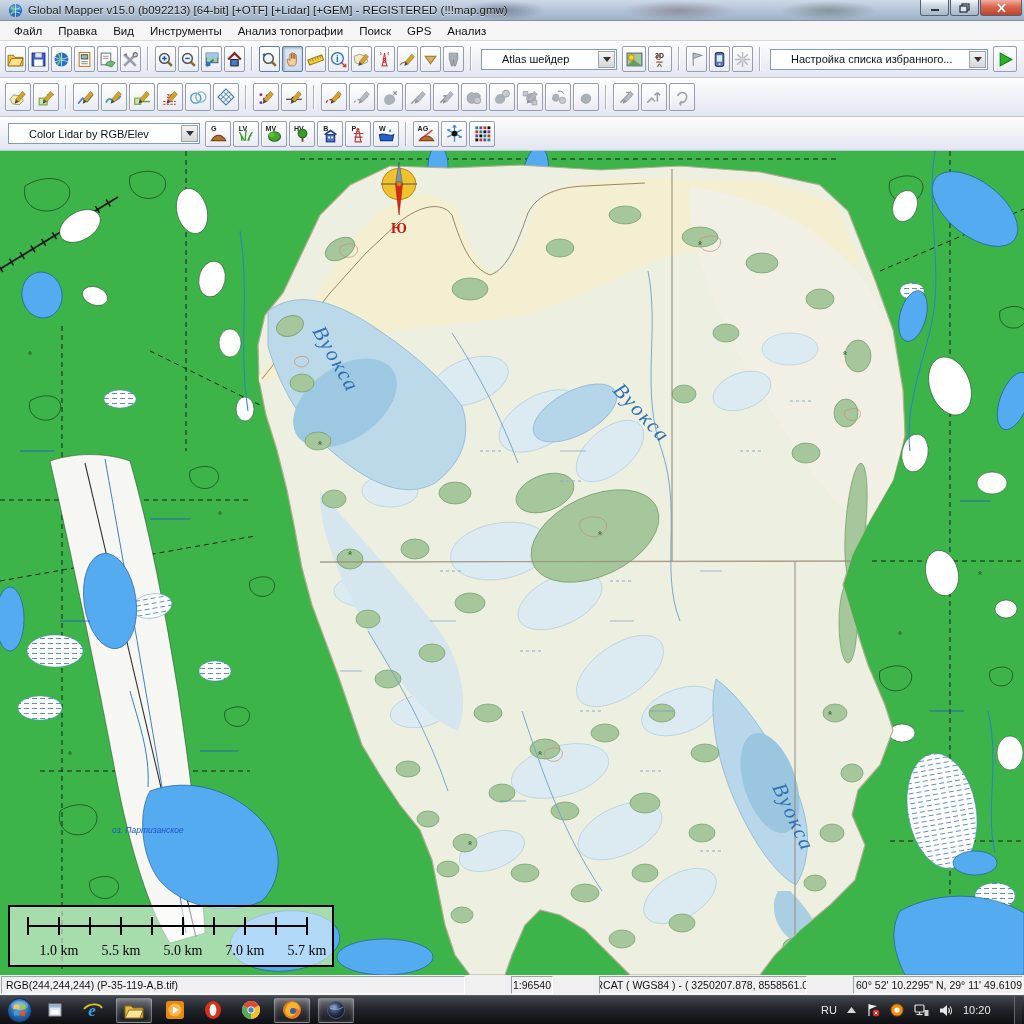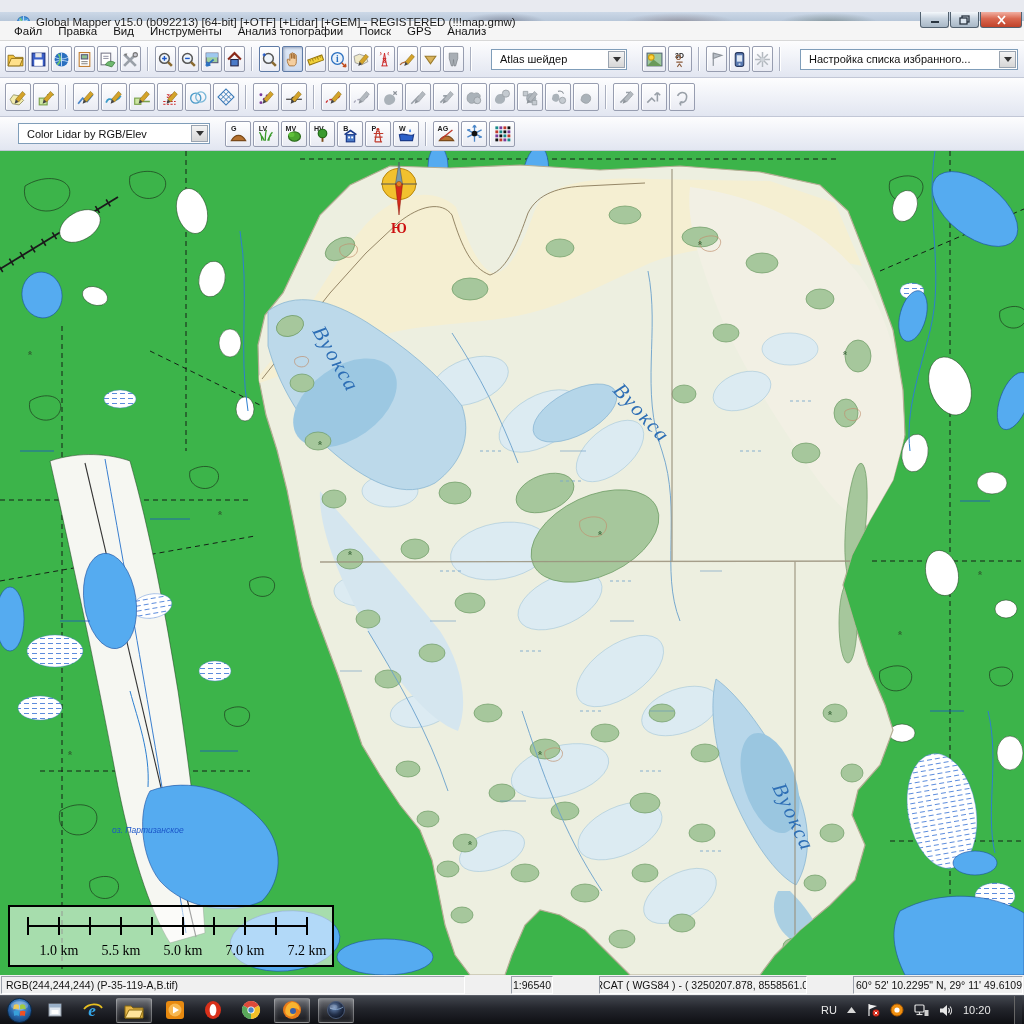--- a/index.html
+++ b/index.html
@@ -3,21 +3,21 @@
 <meta charset="utf-8">
 <style>
   * { margin:0; padding:0; box-sizing:border-box; }
   html,body { width:1024px; height:1024px; overflow:hidden; background:#000; }
   body { font-family:"Liberation Sans", sans-serif; }
   .screen { position:relative; width:1024px; height:1024px; background:#e8eaf0; }
 
   
   .titlebar { position:absolute; top:0; left:0; width:1024px; height:21px;
     background:linear-gradient(#ccd8e7,#9fb2c8); border-bottom:1px solid #7d8fa0;
-    display:flex; align-items:center; padding-left:16px; overflow:hidden;margin-top:12px; }
+    display:flex; align-items:center; padding-left:8px; overflow:hidden; }
   .titlebar::after{content:"";position:absolute;right:120px;top:0;width:500px;height:21px;
     background:radial-gradient(ellipse 60px 14px at 20% 50%, rgba(30,30,50,.35), transparent 70%),
                radial-gradient(ellipse 80px 14px at 55% 50%, rgba(60,30,30,.3), transparent 70%),
                radial-gradient(ellipse 70px 14px at 85% 50%, rgba(20,40,20,.3), transparent 70%);}
   .apptitle { font-size:11.5px; color:#1a1a1a; margin-left:5px; text-shadow:0 1px 0 rgba(255,255,255,.6); white-space:nowrap; z-index:2;}
   .winbtns { position:absolute; right:2px; top:0; display:flex; z-index:3;}
   .wbtn { width:29px; height:16px; border:1px solid #52616f; border-top:none;
     background:linear-gradient(#f4f8fc,#c6d2de 45%,#a9b8c6); border-radius:0 0 3px 3px;
     display:flex; align-items:center; justify-content:center; margin-left:1px; }
   .wbtn.close { width:42px; background:linear-gradient(#f2b0a2,#d9674f 45%,#c0432a); }
@@ -36,21 +36,21 @@
   .tb3 { top:117px; height:34px; }
   .tbtn { width:21px; height:26px; background:linear-gradient(#ffffff,#e9ebf3);
     border:1px solid #979db0; border-radius:2px; display:flex; align-items:center; justify-content:center;
     margin:0 1px; flex:none; box-shadow:inset 1px 1px 0 #fff; }
   .tb2 .tbtn { width:26px; height:28px; }
   .tb3 .tbtn { width:26px; height:26px; }
   .tbtn.active { background:linear-gradient(#dfe9f7,#cfdcf0); border-color:#5f7ba6; box-shadow:inset 1px 1px 3px rgba(40,60,100,.4); }
   .tbtn.framed { border-color:#5f7ba6; }
   .tsep { width:0; height:24px; border-left:1px solid #aab0c0; border-right:1px solid #ffffff; margin:0 5px; flex:none; }
   .combo { height:21px; background:#fff; border:1px solid #7f9db9; display:flex; align-items:center;
-    font-size:11px; color:#111; padding-left:8px; margin:0 14px; flex:none; position:relative; overflow:hidden;}
+    font-size:11px; color:#111; padding-left:20px; margin:0 4px; flex:none; position:relative; overflow:hidden;}
   .combo .val { white-space:nowrap; overflow:hidden; flex:1; }
   .combo .drop { width:17px; height:17px; margin:1px; flex:none; margin-left:auto;
     background:linear-gradient(#f4f4f4,#d6d6d6); border:1px solid #9aa4b0; display:flex; align-items:center; justify-content:center; }
   .combo .drop svg{display:block;}
 
   
   .maparea { position:absolute; top:151px; left:0; width:1024px; height:824px; overflow:hidden; background:#3cb44a; }
   .maparea svg.mapsvg { display:block; }
   .scalebar { position:absolute; left:8px; top:754px; width:326px; height:62px;
     background:rgba(255,255,255,.55); border:2px solid #000; }
@@ -858,21 +858,21 @@
           <line x1="204" y1="10" x2="204" y2="28"></line>
             <line x1="235" y1="10" x2="235" y2="28"></line>
           <line x1="266" y1="10" x2="266" y2="28"></line>
             <line x1="297" y1="10" x2="297" y2="28"></line>
         </g>
       </svg>
       <span class="slabel" style="left:18px">1.0 km</span>
       <span class="slabel" style="left:80px">5.5 km</span>
       <span class="slabel" style="left:142px">5.0 km</span>
       <span class="slabel" style="left:204px">7.0 km</span>
-      <span class="slabel" style="left:266px">7.2 km</span>
+      <span class="slabel" style="left:266px">5.7 km</span>
     </div>
   </div>
 
   <div class="statusbar">
     <div class="spanel grow">RGB(244,244,244) (P-35-119-A,B.tif)</div>
     <div class="spanel sc">1:96540</div>
     <div class="spanel pr">MERCAT ( WGS84 ) - ( 3250207.878, 8558561.017 )</div>
     <div class="spanel co">60° 52' 10.2295" N, 29° 11' 49.6109" E</div>
   </div>
 

